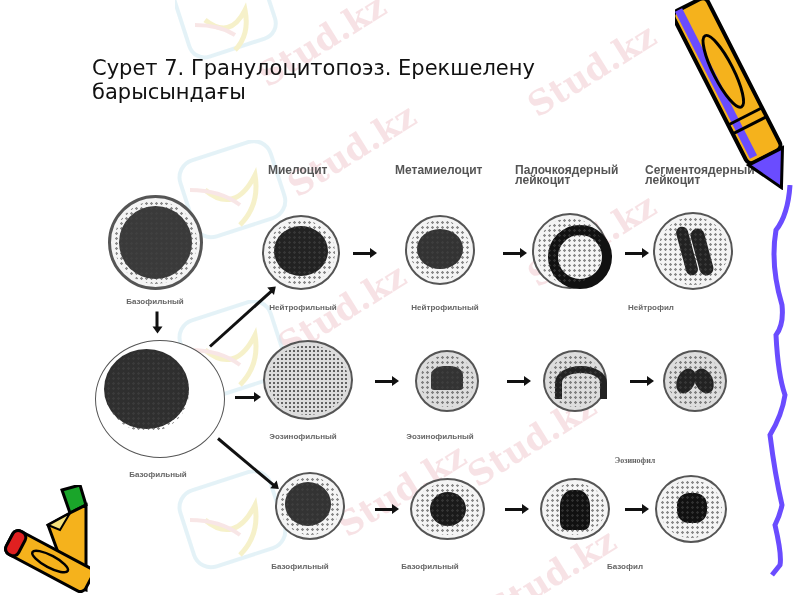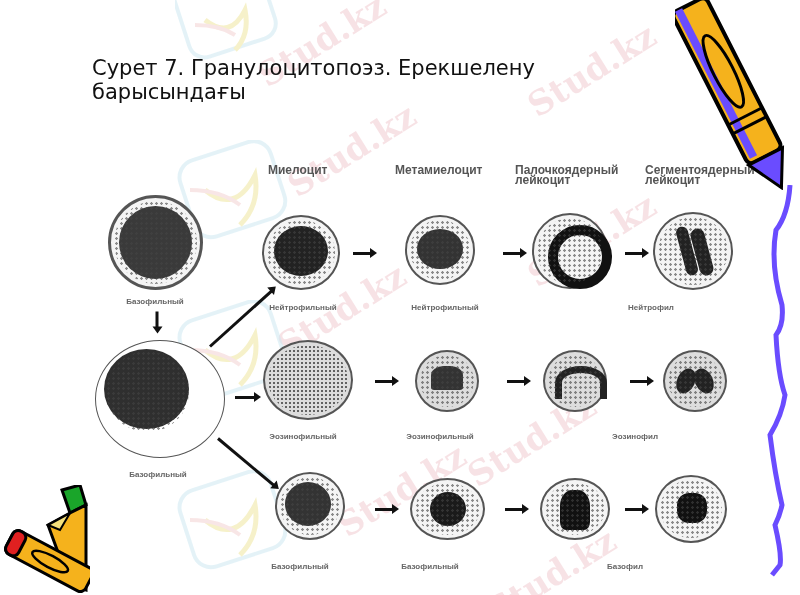--- a/index.html
+++ b/index.html
@@ -152,21 +152,21 @@
       <div class="texture"></div>
   </div>
   <div class="arrow" style="left:630px;top:380px;width:20px;"></div>
   <div class="cell" style="left:663px;top:350px;width:64px;height:62px;background:#ddd;">
     <div class="nucleus" style="left:12px;top:16px;width:18px;height:26px;transform:rotate(25deg);"></div>
     <div class="nucleus" style="left:30px;top:16px;width:18px;height:26px;transform:rotate(-25deg);"></div>
     <div class="texture"></div>
   </div>
   <div class="cell-label" style="left:258px;top:432px;width:90px;">Эозинофильный</div>
   <div class="cell-label" style="left:395px;top:432px;width:90px;">Эозинофильный</div>
-  <div class="cell-label" style="left:590px;top:432px;width:90px;">Эозинофил</div>
+  <div class="cell-label" style="left:590px;top:456px;width:90px;font-family:Liberation Serif, serif;">Эозинофил</div>
 
   <div class="cell" style="left:275px;top:472px;width:70px;height:68px;">
     <div class="nucleus" style="left:8px;top:8px;width:46px;height:44px;background:#333;"></div>
       <div class="texture"></div>
   </div>
   <div class="arrow" style="left:375px;top:508px;width:20px;"></div>
   <div class="cell" style="left:410px;top:478px;width:75px;height:62px;">
     <div class="nucleus" style="left:18px;top:12px;width:36px;height:34px;background:#1a1a1a;"></div>
       <div class="texture"></div>
   </div>

